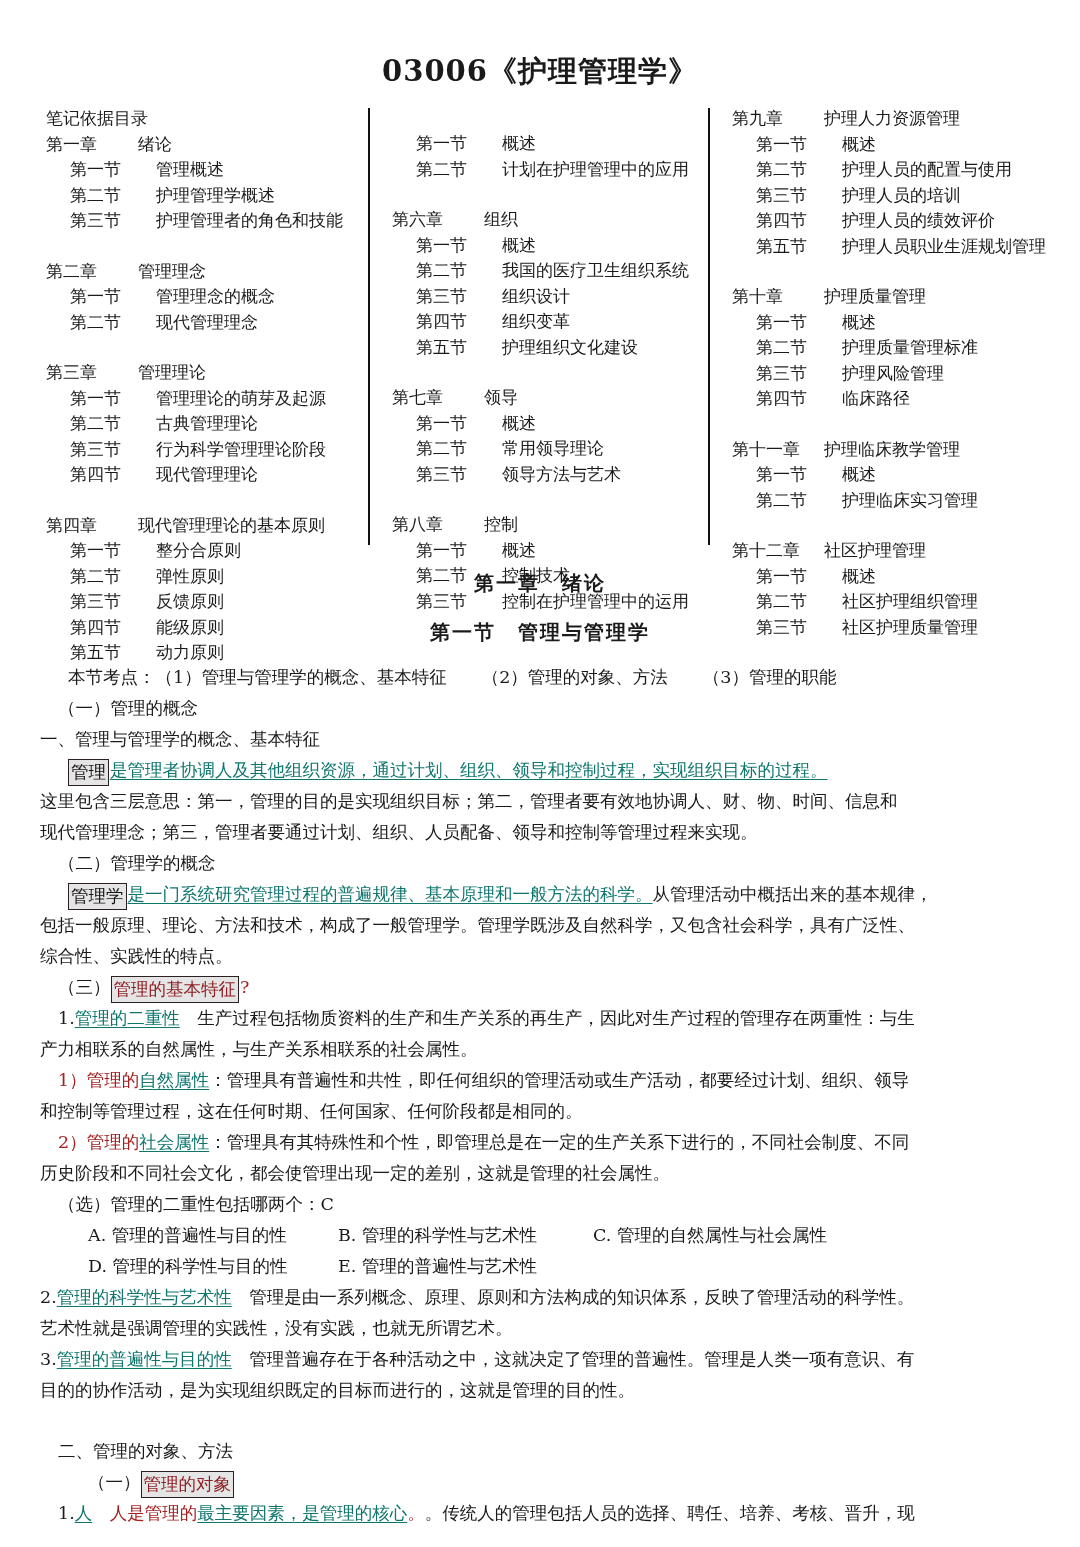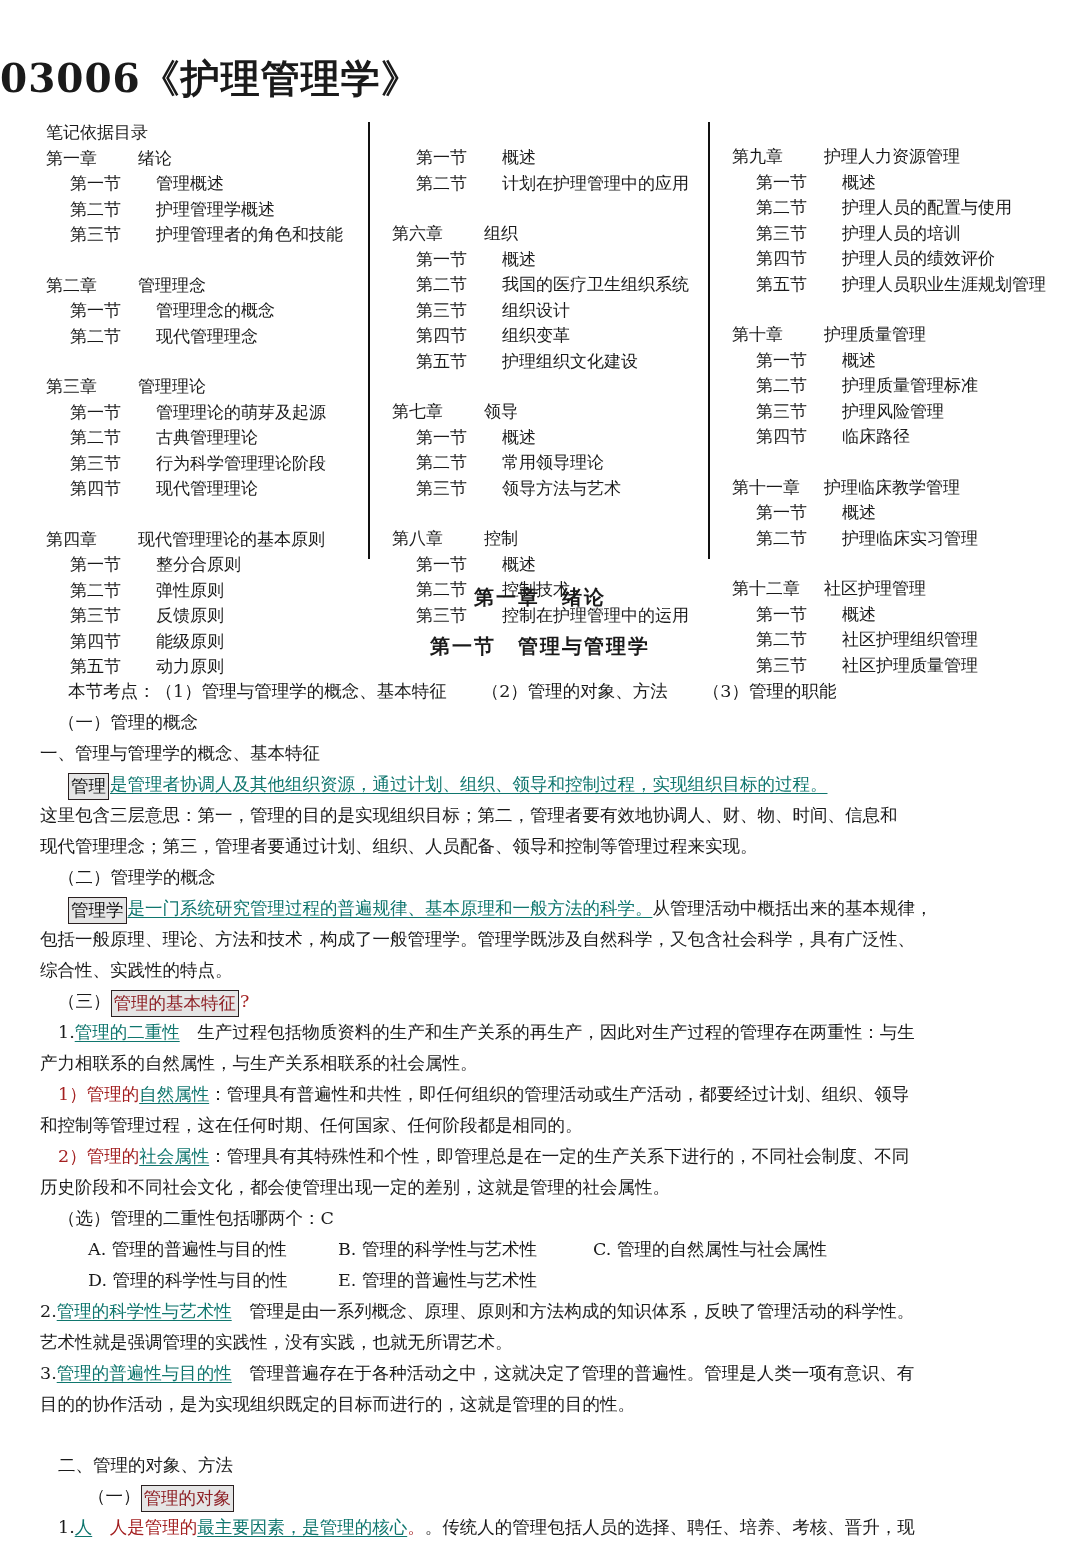--- a/index.html
+++ b/index.html
@@ -18,42 +18,43 @@
   .page {
     width: 1080px;
     height: 1547px;
     position: relative;
     box-sizing: border-box;
     padding: 0;
   }
 
   
   .doc-title {
-    font-size: 39px;
+    text-align: center;
+    font-size: 29px;
     font-weight: 600;
     letter-spacing: 1px;
     margin: 52px 0 14px 0;
     font-family: "DejaVu Serif", "Liberation Serif", serif;
   }
 
   
   .toc {
     position: relative;
     margin: 0 40px 0 46px;
     display: flex;
     align-items: flex-start;
     height: 440px;
   }
   .toc-col {
     position: relative;
     box-sizing: border-box;
   }
   .toc-col.c1 { width: 324px; padding-right: 10px; }
   .toc-col.c2 { width: 340px; padding-left: 22px; }
-  .toc-col.c3 { width: 330px; padding-left: 22px; margin-top: 24px; }
+  .toc-col.c3 { width: 330px; padding-left: 22px; }
   .toc-divider {
     width: 0;
     border-left: 2px solid #111;
     height: 437px;
     flex: 0 0 auto;
     margin-top: 2px;
   }
   .toc-head {
     font-size: 17px;
     line-height: 25.5px;

